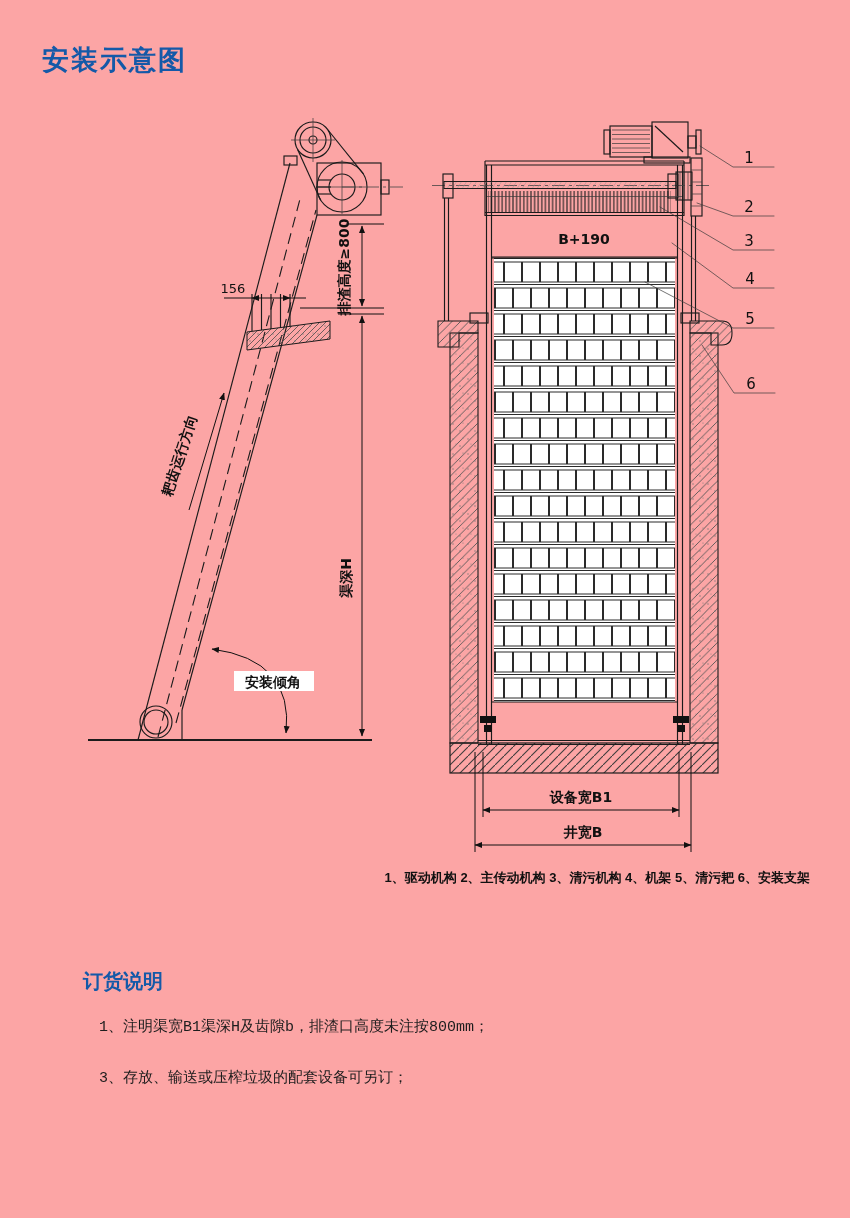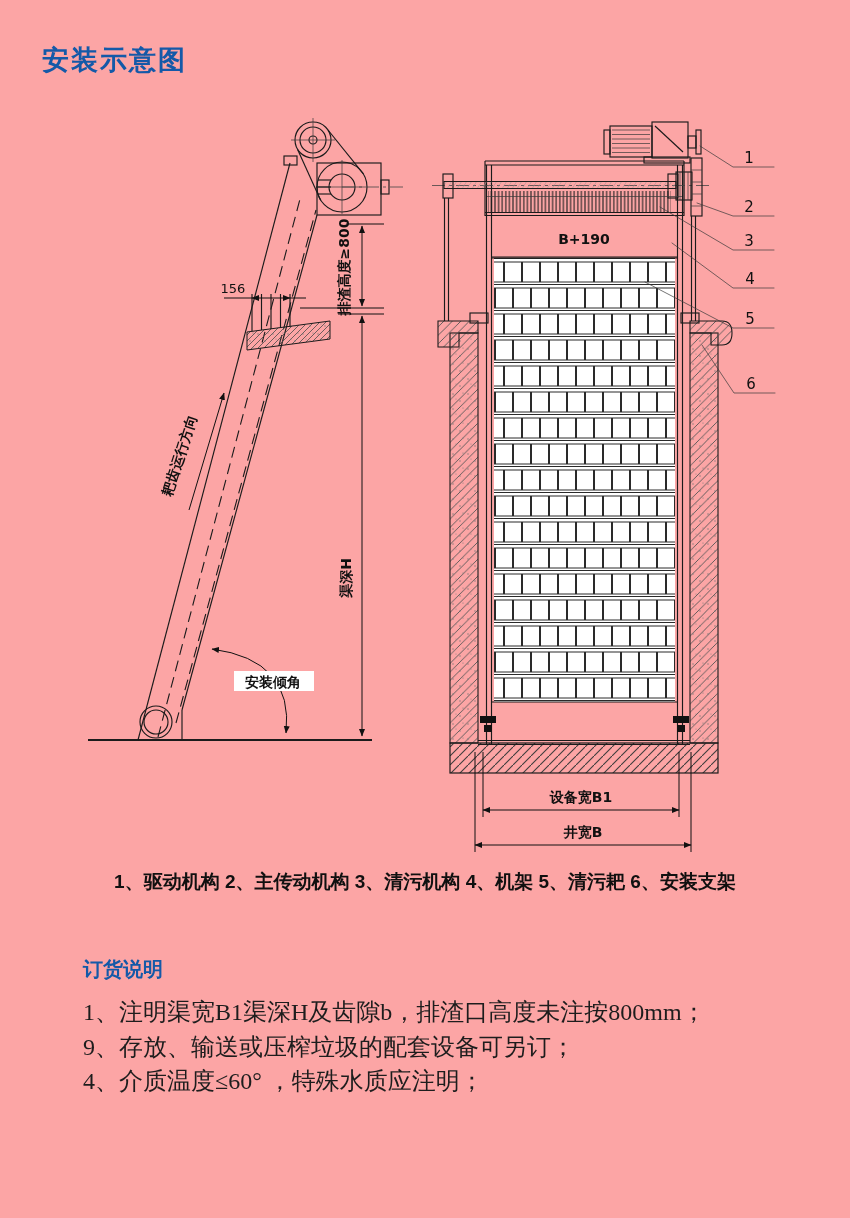--- a/index.html
+++ b/index.html
@@ -1,26 +1,26 @@
 <!DOCTYPE html>
 <html><head>
 <meta charset="utf-8">
 <style>
   html,body{margin:0;padding:0;background:#ffffff;}
   .page{position:relative;width:850px;height:1218px;background:#fca5a5;overflow:hidden;
         font-family:"Liberation Sans",sans-serif;color:#1b1b1b;}
   .title{position:absolute;left:42px;top:42px;margin:0;font-size:27px;font-weight:700;
          color:#1459a8;letter-spacing:2px;}
   .drawing{position:absolute;left:0;top:95px;}
-  .caption{position:absolute;left:40px;top:869px;width:770px;text-align:center;
-           font-size:19px;font-weight:700;color:#101010;}
+  .caption{position:absolute;left:40px;top:869px;width:770px;text-align:right;
+           font-size:13px;font-weight:700;color:#101010;}
   .ordering{position:absolute;left:83px;top:956px;width:730px;}
-  .ordering h2{margin:0 0 12px 0;font-size:20px;font-weight:700;color:#1459a8;}
-  .ordering p{margin:0;font-size:24px;line-height:34.5px;
-              font-family:Liberation Serif, serif;color:#1d1d1d;}
+  .ordering h2{margin:12px 0 12px 0;font-size:20px;font-weight:700;color:#1459a8;}
+  .ordering p{margin:16px;font-size:15px;line-height:34.5px;
+              font-family:Liberation Mono, monospace;color:#1d1d1d;}
   
   .ln{stroke:#1b1b1b;stroke-width:1.15;fill:none;}
   .ln2{stroke:#1b1b1b;stroke-width:2;fill:none;}
   .thin{stroke:#3a3a3a;stroke-width:0.7;fill:none;}
   .dash{stroke:#1b1b1b;stroke-width:1.1;fill:none;stroke-dasharray:11 6;}
   .cl{stroke:#444;stroke-width:0.8;fill:none;stroke-dasharray:13 4 3 4;}
   .dim{stroke:#111;stroke-width:1;fill:none;}
   .lbl{font-family:"DejaVu Sans","Liberation Sans",sans-serif;font-size:14px;font-weight:700;fill:#111;}
   .lbl-s{font-family:"DejaVu Sans","Liberation Sans",sans-serif;font-size:13px;font-weight:400;fill:#111;}
   .num{font-family:"DejaVu Sans","Liberation Sans",sans-serif;font-size:15px;font-weight:400;fill:#111;}
@@ -285,17 +285,16 @@
       </g>
     </g>
   </svg>
   </div>
 
   <div class="caption">1、驱动机构 2、主传动机构 3、清污机构 4、机架 5、清污耙 6、安装支架</div>
 
   <section class="ordering">
     <h2>订货说明</h2>
     <p>1、注明渠宽B1渠深H及齿隙b，排渣口高度未注按800mm；</p>
-    <p>9、存放、输送或压榨垃圾的配套设备可另订；</p>
-    <p>4、介质温度≤60° ，特殊水质应注明；</p>
+    <p>3、存放、输送或压榨垃圾的配套设备可另订；</p>
   </section>
 
 </div>
 
 </body></html>

